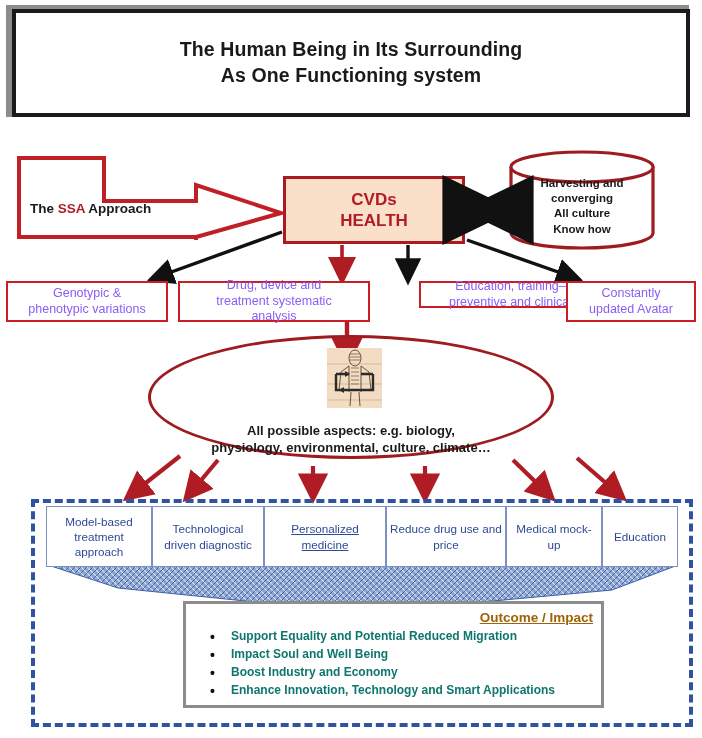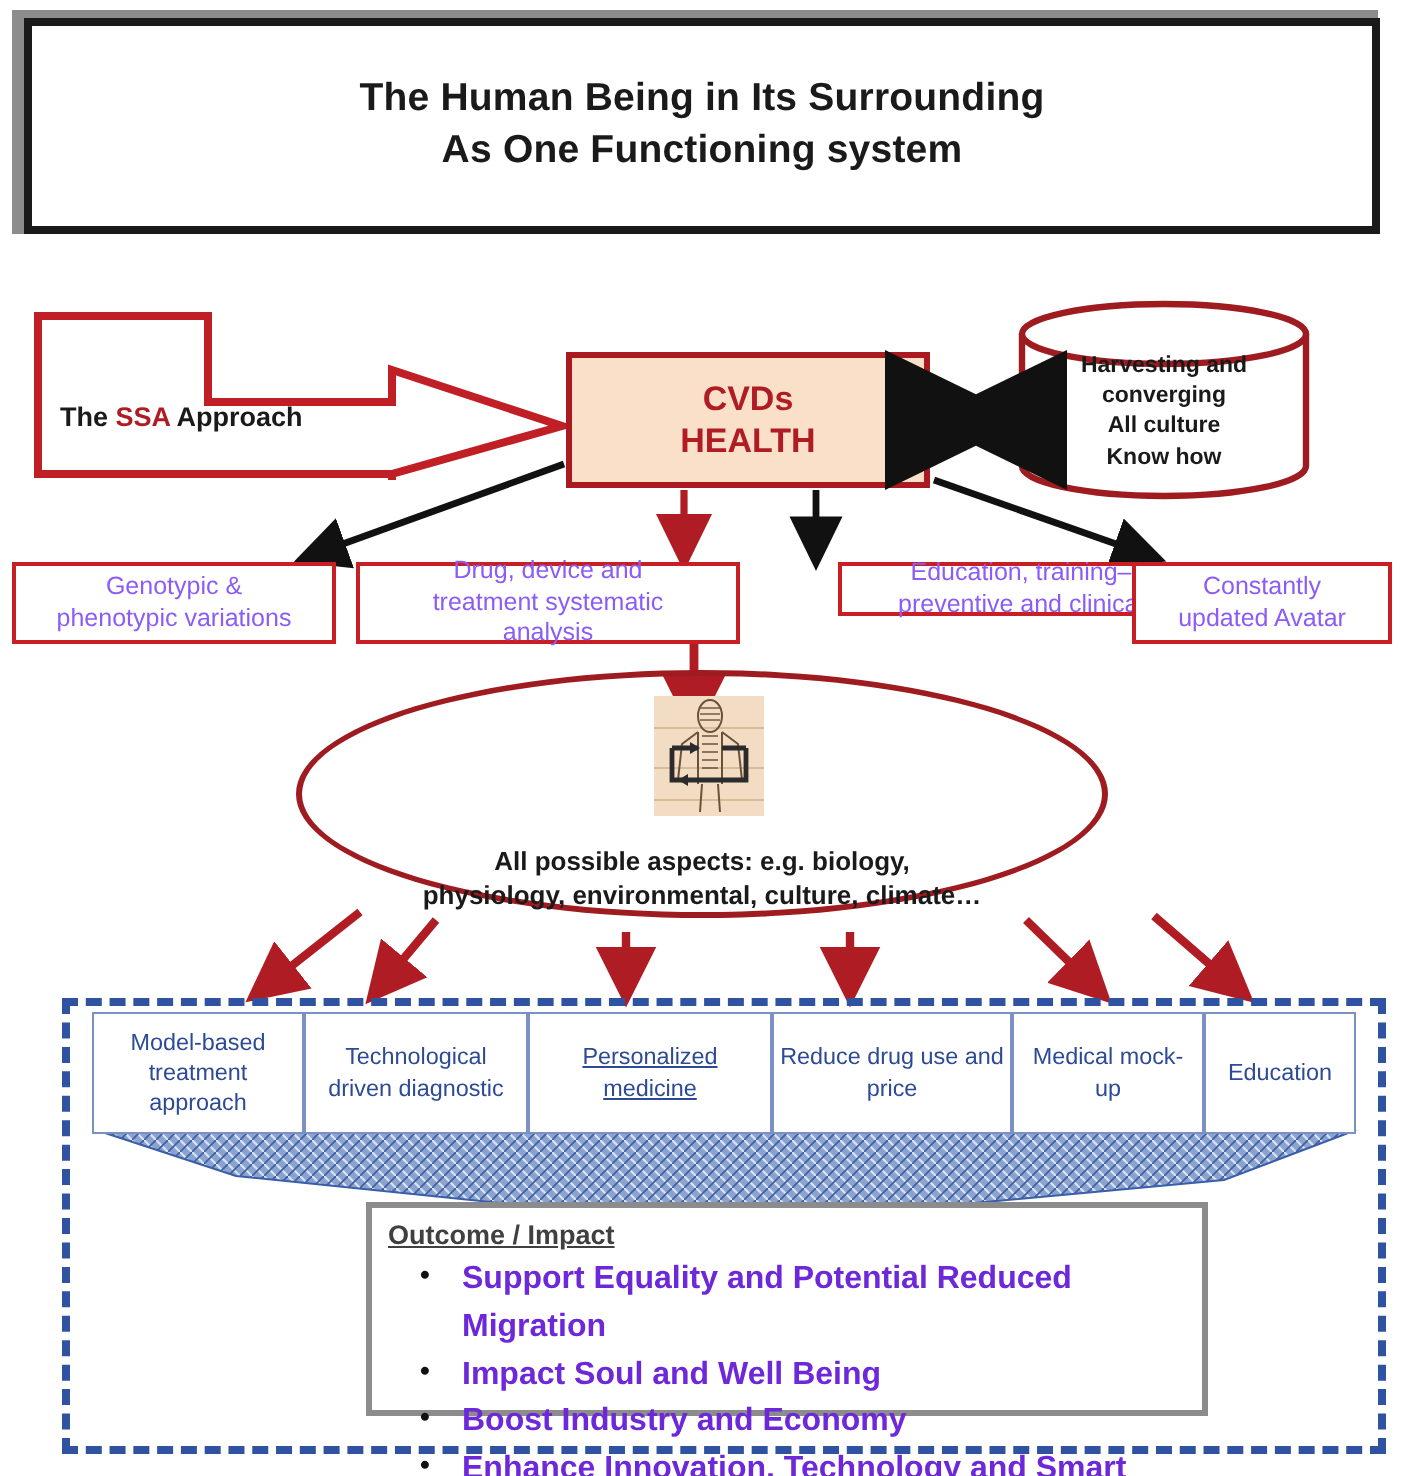--- a/index.html
+++ b/index.html
@@ -120,27 +120,27 @@
   
   .outcome-box {
     position: absolute; left: 183px; top: 601px;
     width: 421px; height: 107px;
     background: #ffffff;
     border: 3px solid #8c8c8c;
     box-sizing: border-box;
     padding: 6px 8px 0 8px;
   }
   .outcome-title {
-    text-align: left; font-size: 13.5px; font-weight: bold;
-    color: #404040; text-decoration: underline; margin-bottom: 3px;
+    text-align: right; font-size: 13.5px; font-weight: bold;
+    color: #a16207; text-decoration: underline; margin-bottom: 3px;
   }
   .outcome-list { list-style: none; margin: 0; padding: 0 0 0 16px; }
   .outcome-list li {
     position: relative;
-    font-size: 16px; font-weight: bold; color: #6d28d9;
+    font-size: 12px; font-weight: bold; color: #0f766e;
     line-height: 1.49; padding-left: 21px;
   }
   .outcome-list li::before {
     content: "\2022";
     position: absolute; left: 0; top: -1px;
     font-size: 14px; color: #111111;
   }
 
   svg.overlay { position: absolute; left: 0; top: 0; width: 702px; height: 738px; pointer-events: none; }
 </style>

